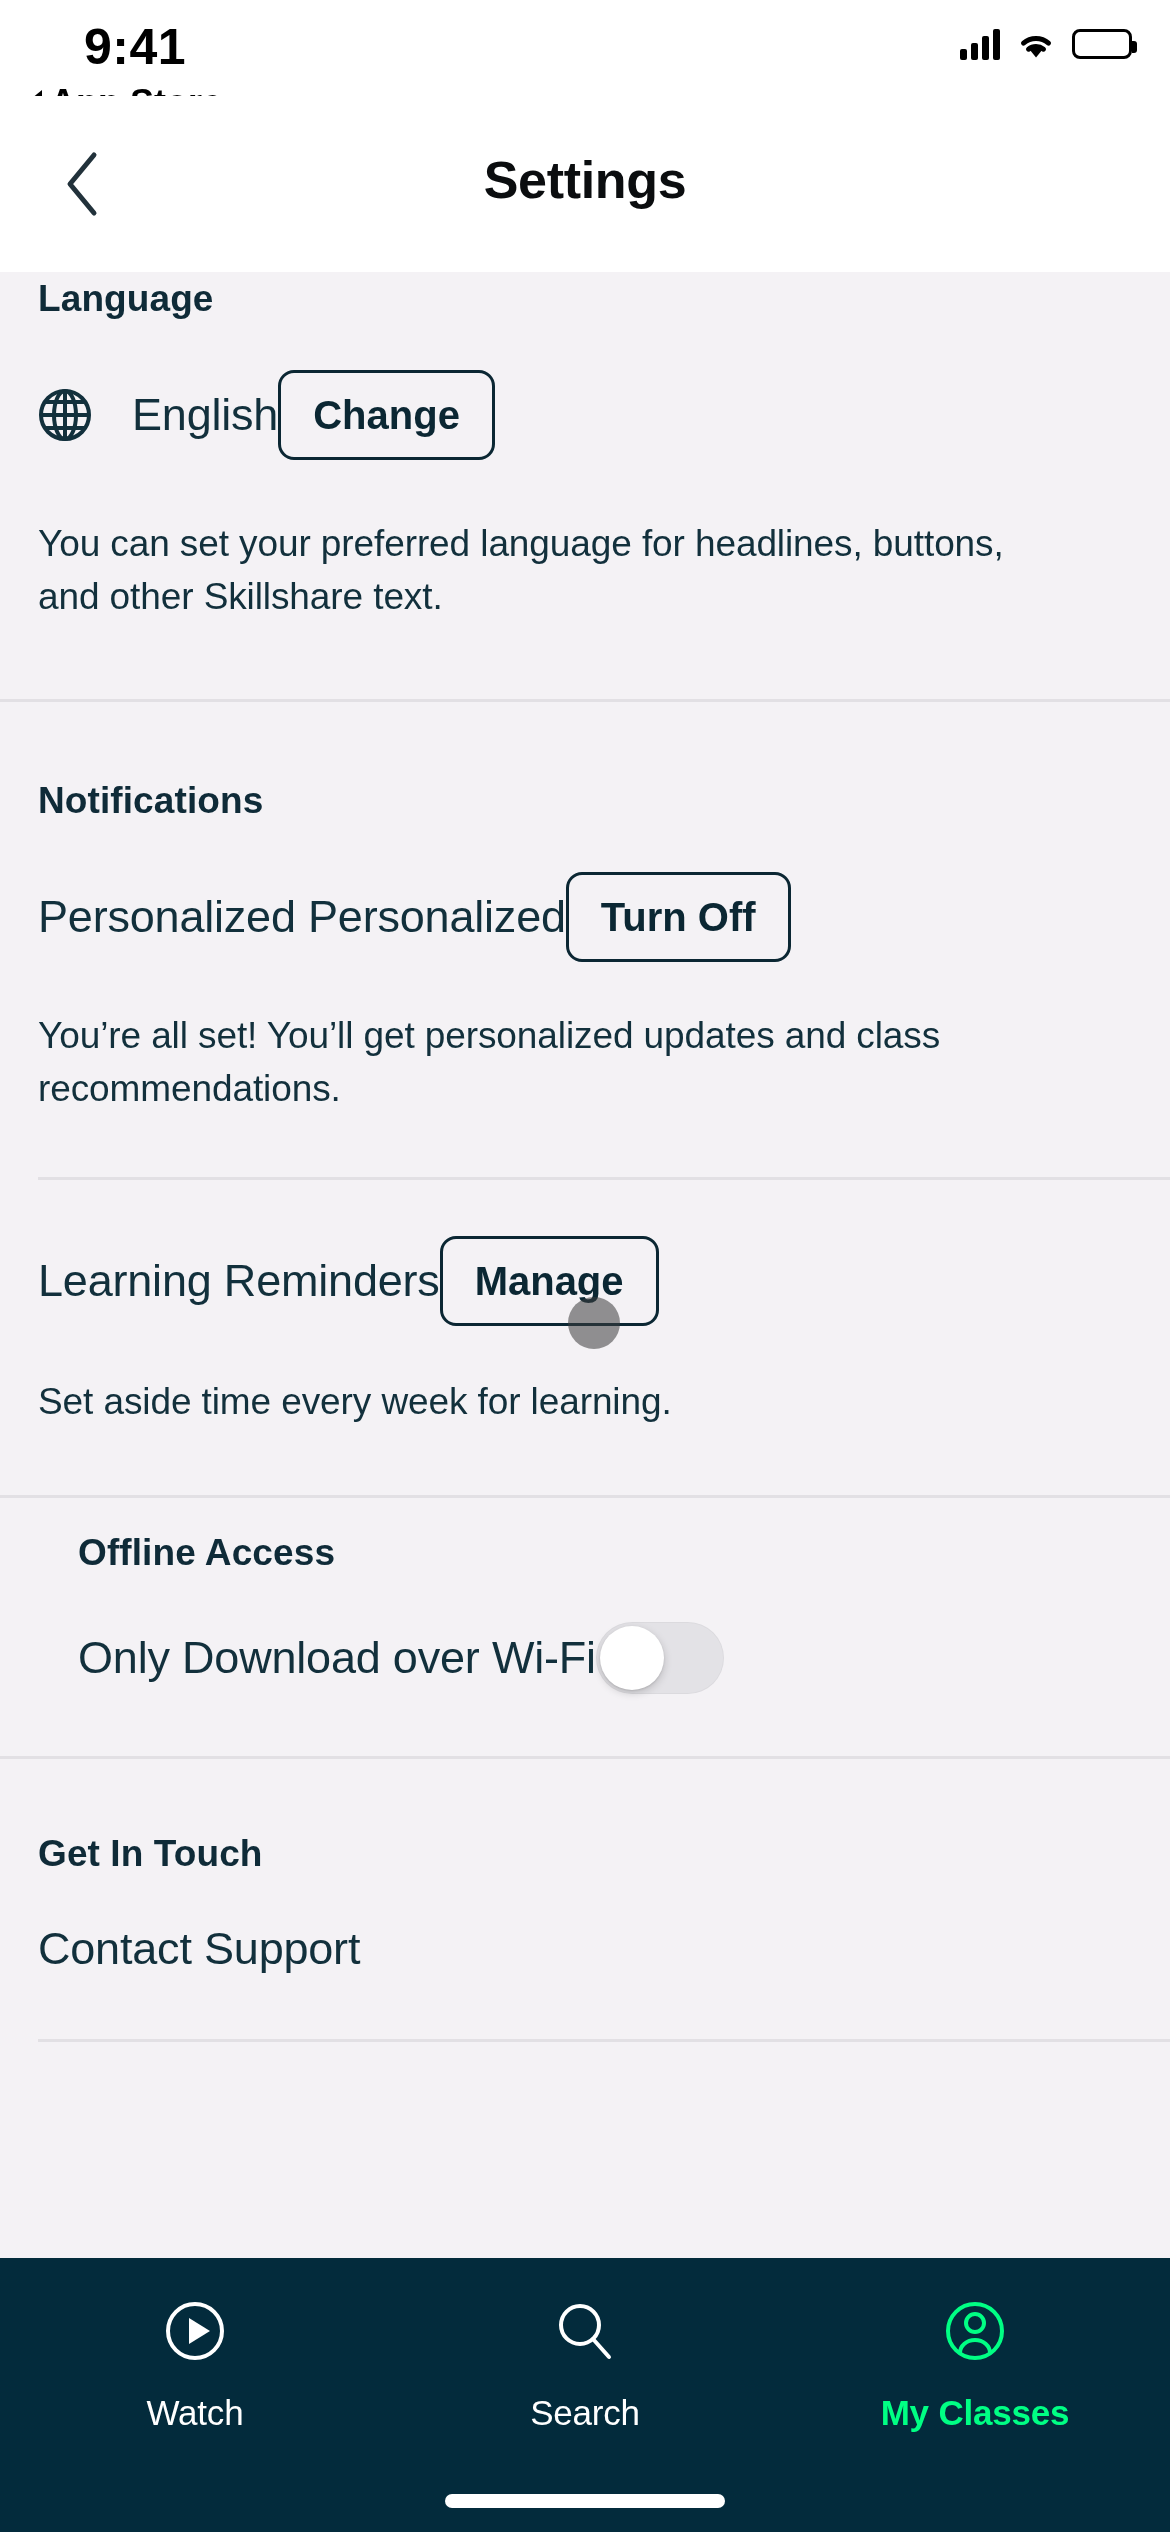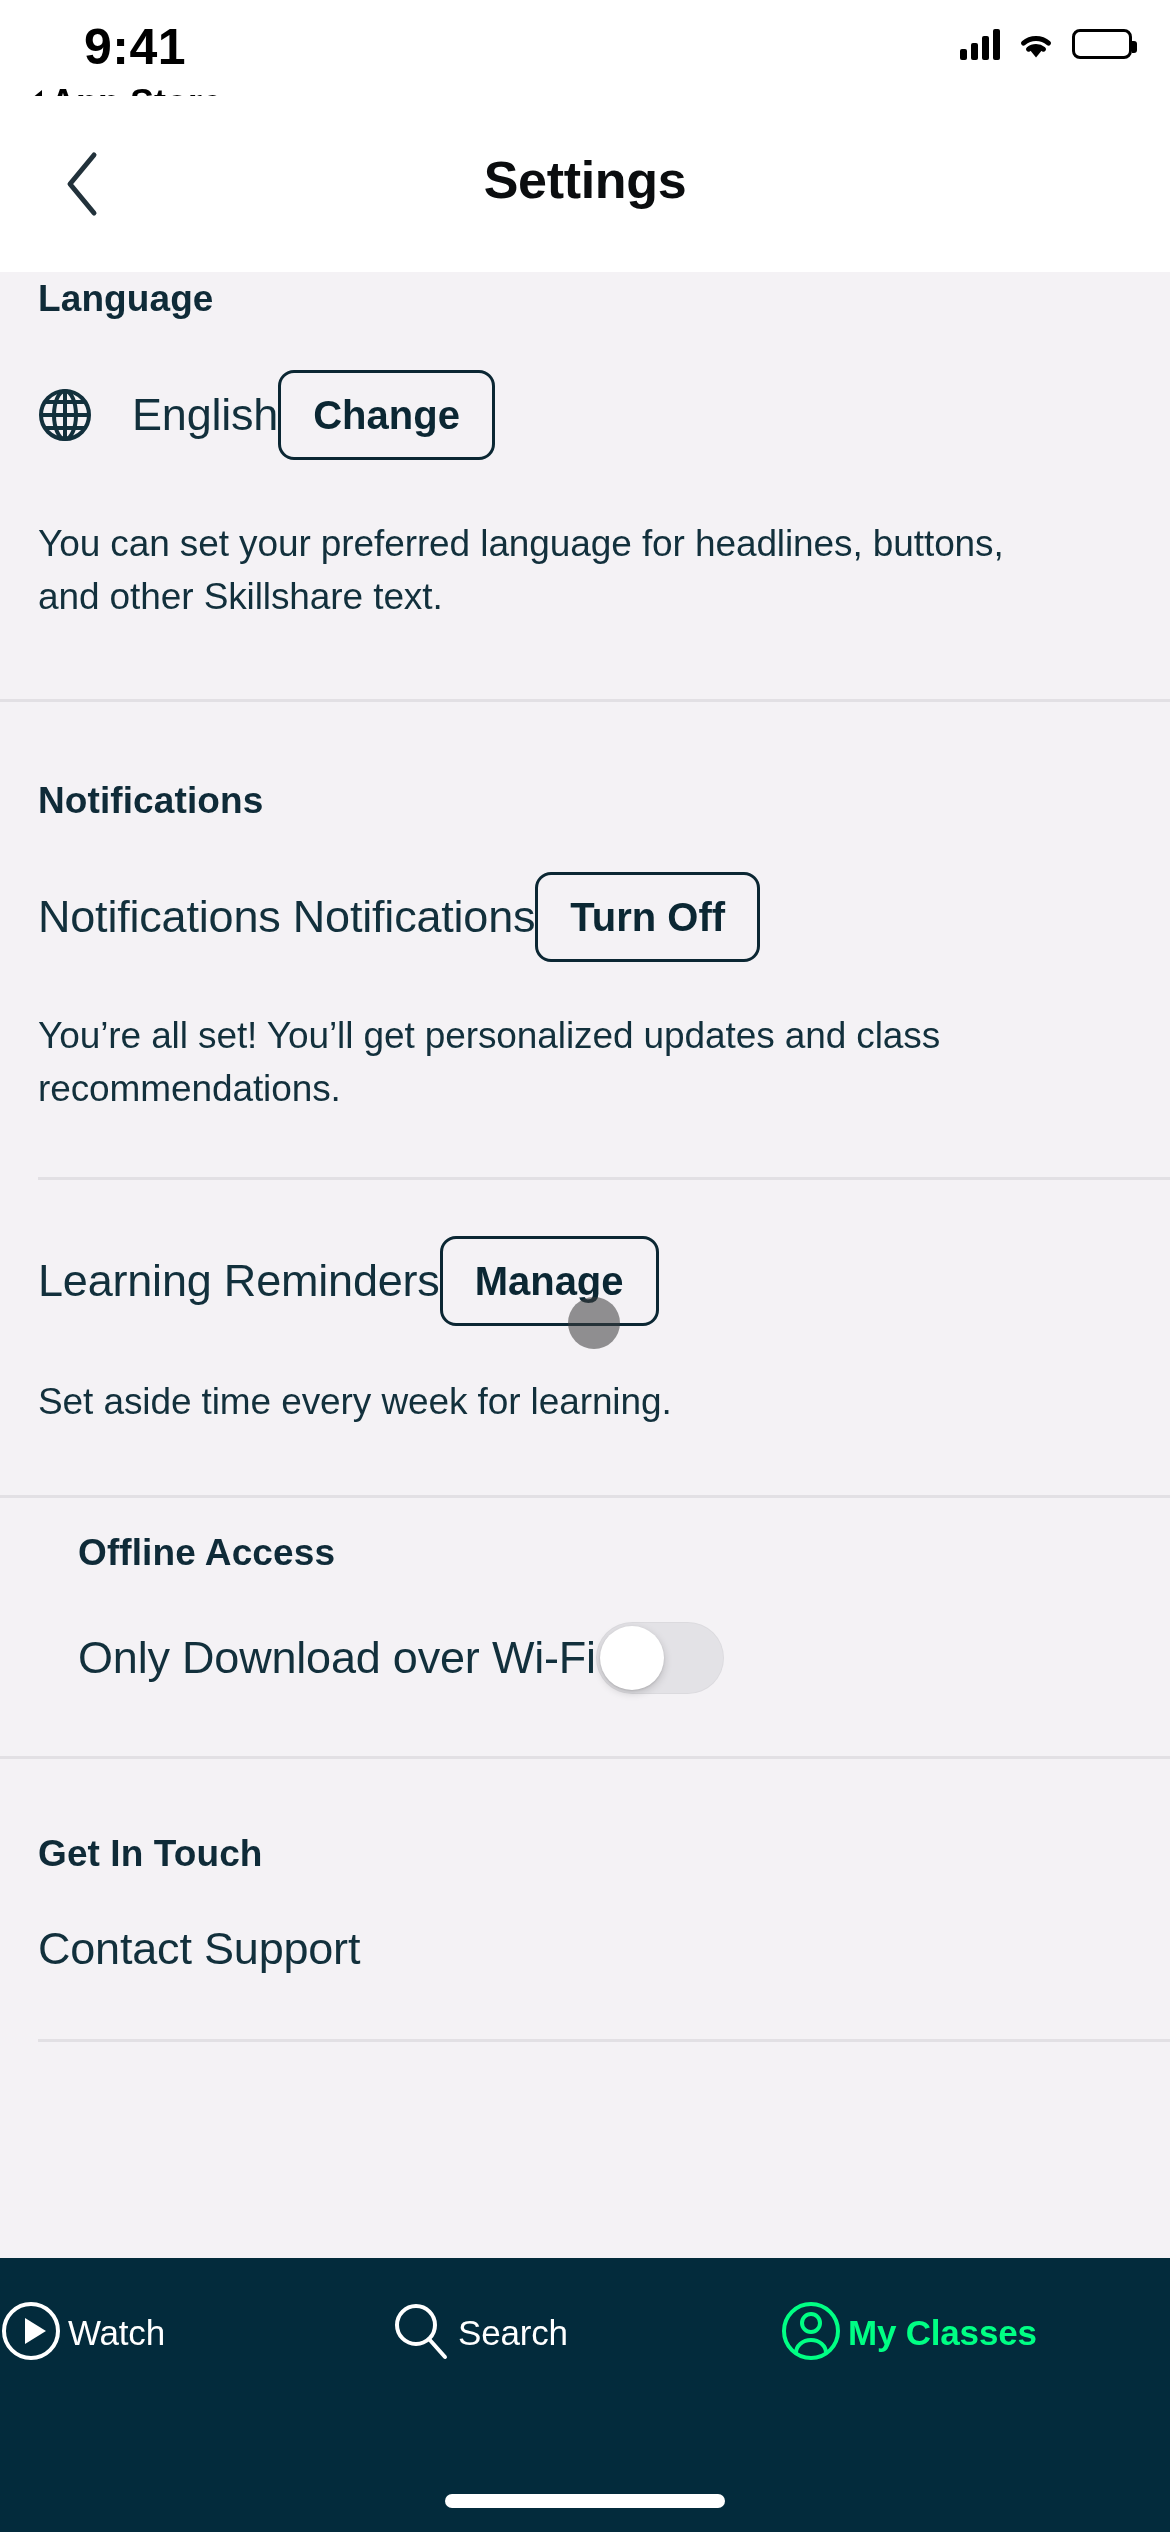--- a/index.html
+++ b/index.html
@@ -113,21 +113,21 @@
     background:rgba(60,60,60,0.55);
     pointer-events:none;
   }
 
   
   .tabbar {
     position:absolute; left:0; bottom:0; width:1170px; height:274px;
     background:#032b3c;
     display:flex; align-items:flex-start; padding-top:42px;
   }
-  .tab { flex:1; display:flex; align-items:center; gap:6px; cursor:pointer; }
+  .tab { flex:1; display:flex; flex-direction:column; align-items:center; gap:27px; cursor:pointer; }
   .tab-label { font-size:35px; font-weight:400; color:#ffffff; letter-spacing:-0.2px; }
   .tab.active .tab-label { color:#00ff84; font-weight:700; }
   .home-indicator {
     position:absolute; left:50%; transform:translateX(-50%); bottom:24px;
     width:280px; height:14px; border-radius:7px; background:#ffffff;
   }
 </style>
 </head>
 <body>
 
@@ -190,21 +190,21 @@
 
       <div class="desc" style="margin-top:58px; max-width:1010px;">You can set your preferred language for headlines, buttons, and other Skillshare text.</div>
     </div>
 
     <div class="divider-full" style="margin-top:76px;"></div>
 
     <div class="section" style="padding-top:78px;">
       <div class="sec-title">Notifications</div>
 
       <div class="row" style="margin-top:50px;">
-        <span class="row-label">Notifications Notifications</span>
+        <span class="row-label">Personalized Personalized</span>
         <button class="btn">Turn Off</button>
       </div>
 
       <div class="desc" style="margin-top:48px; max-width:1060px;">You’re all set! You’ll get personalized updates and class recommendations.</div>
     </div>
 
     <div class="divider-inset" style="margin-top:62px;"></div>
 
     <div class="section" style="padding-top:56px;">
       <div class="row">

